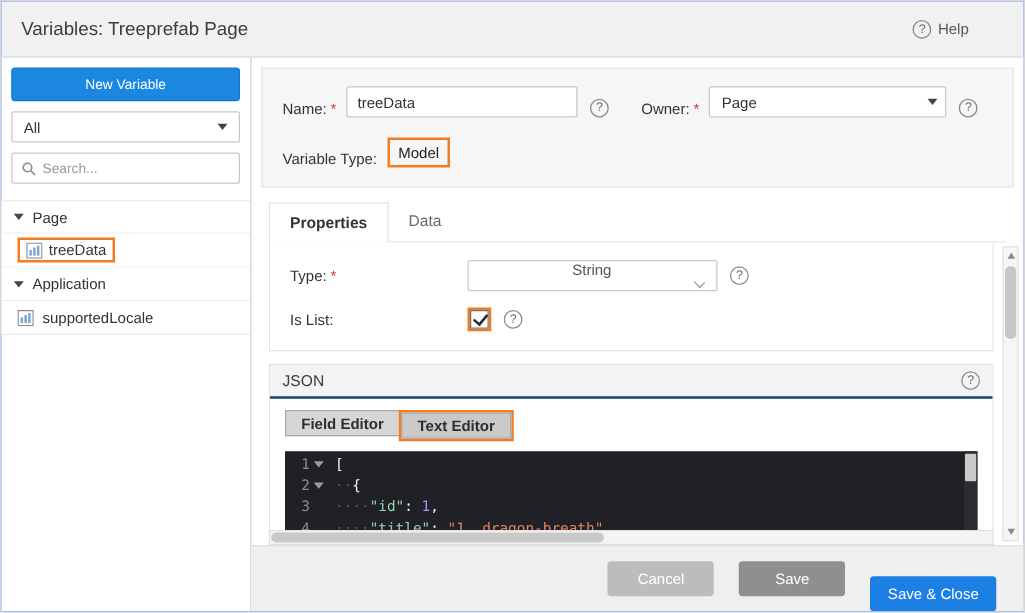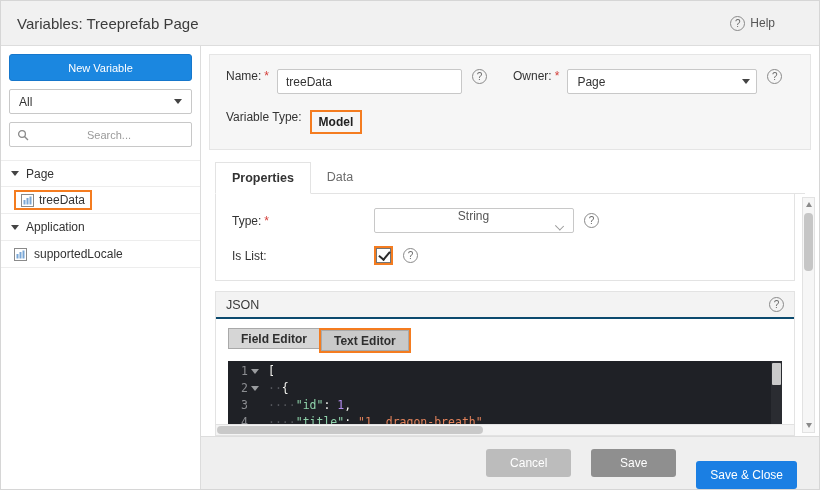--- a/index.html
+++ b/index.html
@@ -14,46 +14,46 @@
   .qcircle { width: 15px; height: 15px; border: 1px solid #8a8a8a; border-radius: 50%; display: inline-flex; align-items: center; justify-content: center; font-size: 10px; color: #6a6a6a; flex: 0 0 auto; background: #fff0; }
 
   .bodyrow { flex: 1; display: flex; min-height: 0; }
 
   
   .sidebar { width: 200px; flex: 0 0 200px; border-right: 1px solid #dcdcdc; background: #fff; display: flex; flex-direction: column; }
   .new-var { margin: 8px; height: 27px; background: #1b87e0; border: 1px solid #1677cc; color: #fff; font-size: 11px; border-radius: 3px; cursor: pointer; font-family: inherit; }
   .filter { margin: 0 8px 8px; height: 25px; border: 1px solid #c8c8c8; border-radius: 2px; display: flex; align-items: center; padding: 0 9px; background: #fff; cursor: pointer; }
   .filter .tri-down { margin-left: auto; }
   .search { margin: 0 8px 8px; height: 25px; border: 1px solid #c8c8c8; border-radius: 2px; display: flex; align-items: center; padding: 0 7px; gap: 5px; background: #fff; }
-  .search input { border: none; outline: none; flex: 1; font-size: 11px; font-family: inherit; color: #333; min-width: 0; text-align: center; }
+  .search input { border: none; outline: none; flex: 1; font-size: 11px; font-family: inherit; color: #333; min-width: 0; }
   .search input::placeholder { color: #9a9a9a; }
   .tree { margin-top: 5px; }
   .trow { height: 27px; display: flex; align-items: center; padding: 0 10px; border-bottom: 1px solid #ededed; gap: 7px; cursor: pointer; background: #fff; }
   .trow:first-child { border-top: 1px solid #ededed; }
   .trow.item { padding-left: 13px; }
   .tri-down { width: 0; height: 0; border-left: 4px solid transparent; border-right: 4px solid transparent; border-top: 5px solid #444; }
 
   
   .annot { display: inline-flex; align-items: center; gap: 5px; border: 2px solid #f47c20; padding: 1px 5px; }
   .annot.tight { padding: 0; }
 
   
   .main { flex: 1; display: flex; flex-direction: column; min-width: 0; background: #fff; }
   .form-panel { margin: 8px 8px 0; background: #f6f6f6; border: 1px solid #e5e5e5; padding: 14px 16px 15px; }
-  .frow { display: flex; align-items: flex-start; }
+  .frow { display: flex; align-items: flex-end; }
   .frow.second { margin-top: 16px; }
   .flabel { color: #333; white-space: nowrap; }
   .req { color: #d43f3a; font-style: normal; margin-left: 3px; }
   .txt { width: 185px; height: 25px; border: 1px solid #c8c8c8; border-radius: 2px; padding: 0 8px; font-size: 12px; font-family: inherit; color: #333; margin-left: 8px; background: #fff; }
   .mlq { margin-left: 10px; cursor: pointer; }
   .owner-label { margin-left: 26px; }
   .select { height: 25px; border: 1px solid #c8c8c8; border-radius: 2px; background: #fff; display: flex; align-items: center; padding-left: 9px; cursor: pointer; }
   .owner-select { width: 190px; margin-left: 8px; }
   .selarrow { margin-left: auto; width: 20px; height: 100%; display: flex; align-items: center; justify-content: center; }
-  .vt-value { font-weight: bold; color: #222; }
+  .vt-value { font-weight: normal; color: #222; }
   .vt-annot { margin-left: 8px; padding: 3px 7px; }
 
   
   .tabs { display: flex; margin: 12px 14px 0; border-bottom: 1px solid #e3e3e3; }
   .tab { padding: 8px 16px; color: #6b6b6b; cursor: pointer; font-size: 12.5px; }
   .tab.active { color: #333; font-weight: bold; background: #fff; border: 1px solid #e3e3e3; border-bottom: 1px solid #fff; margin-bottom: -1px; }
 
   
   .content-wrap { flex: 1; position: relative; min-height: 0; }
   .content { margin: 0 24px 0 14px; height: 100%; overflow: hidden; padding-bottom: 13px; }

